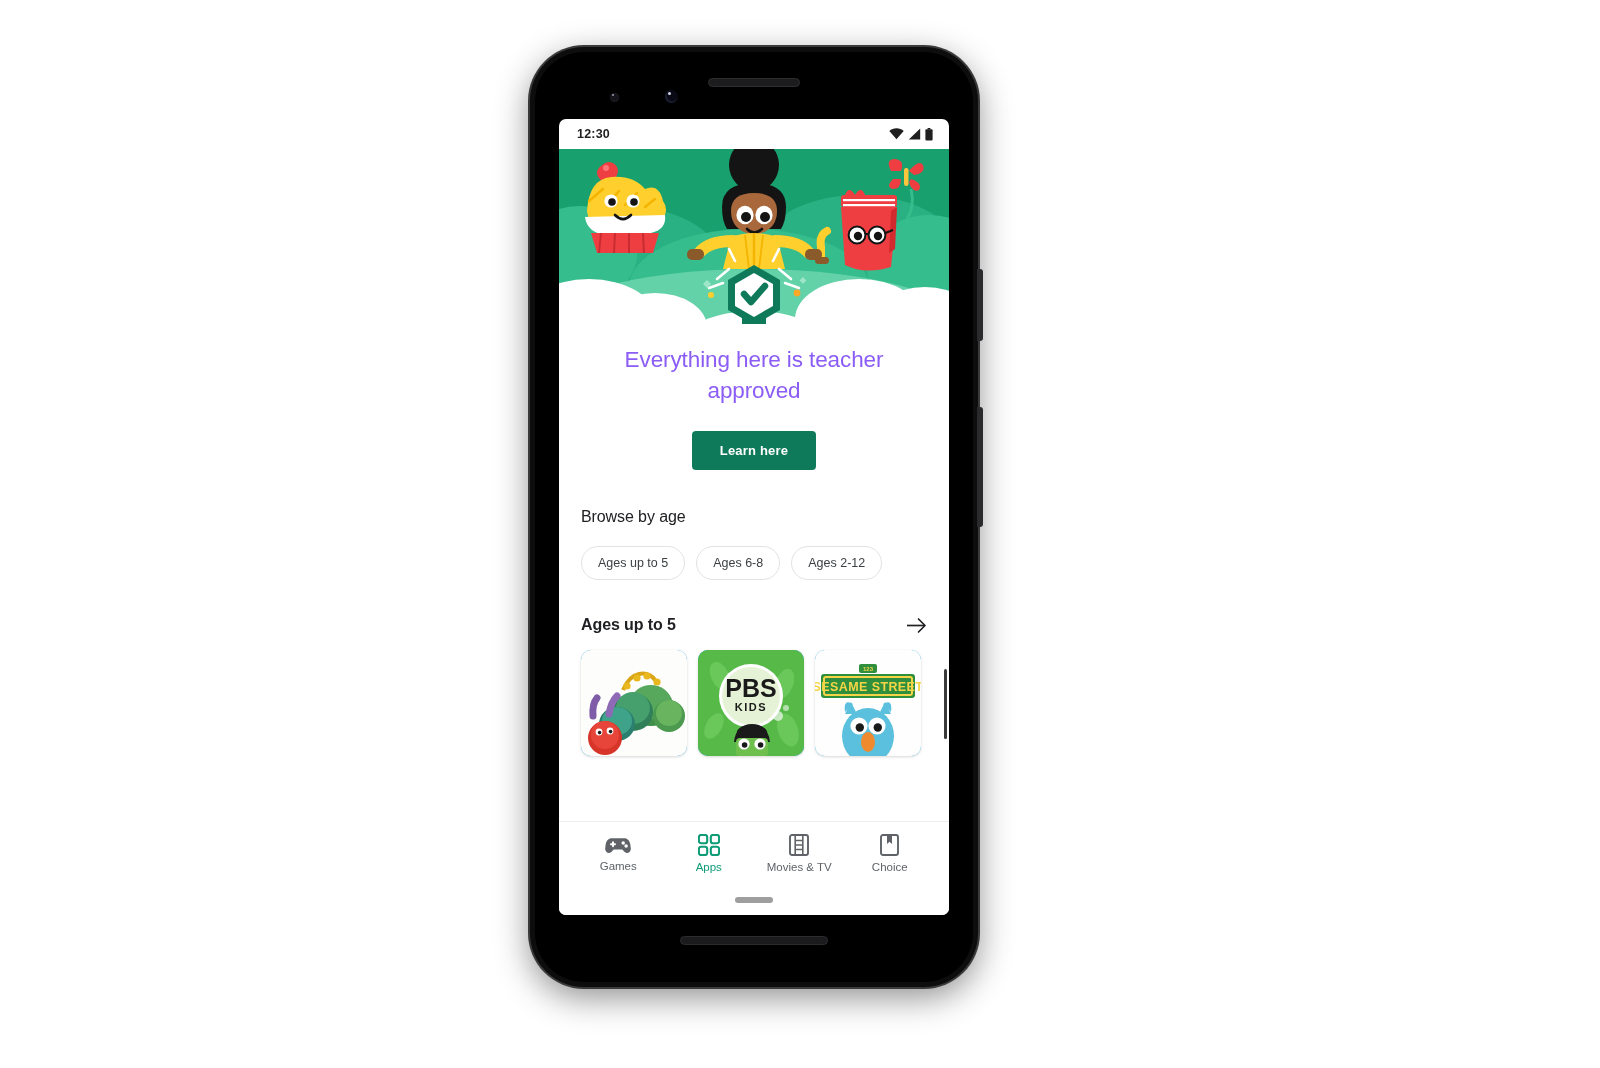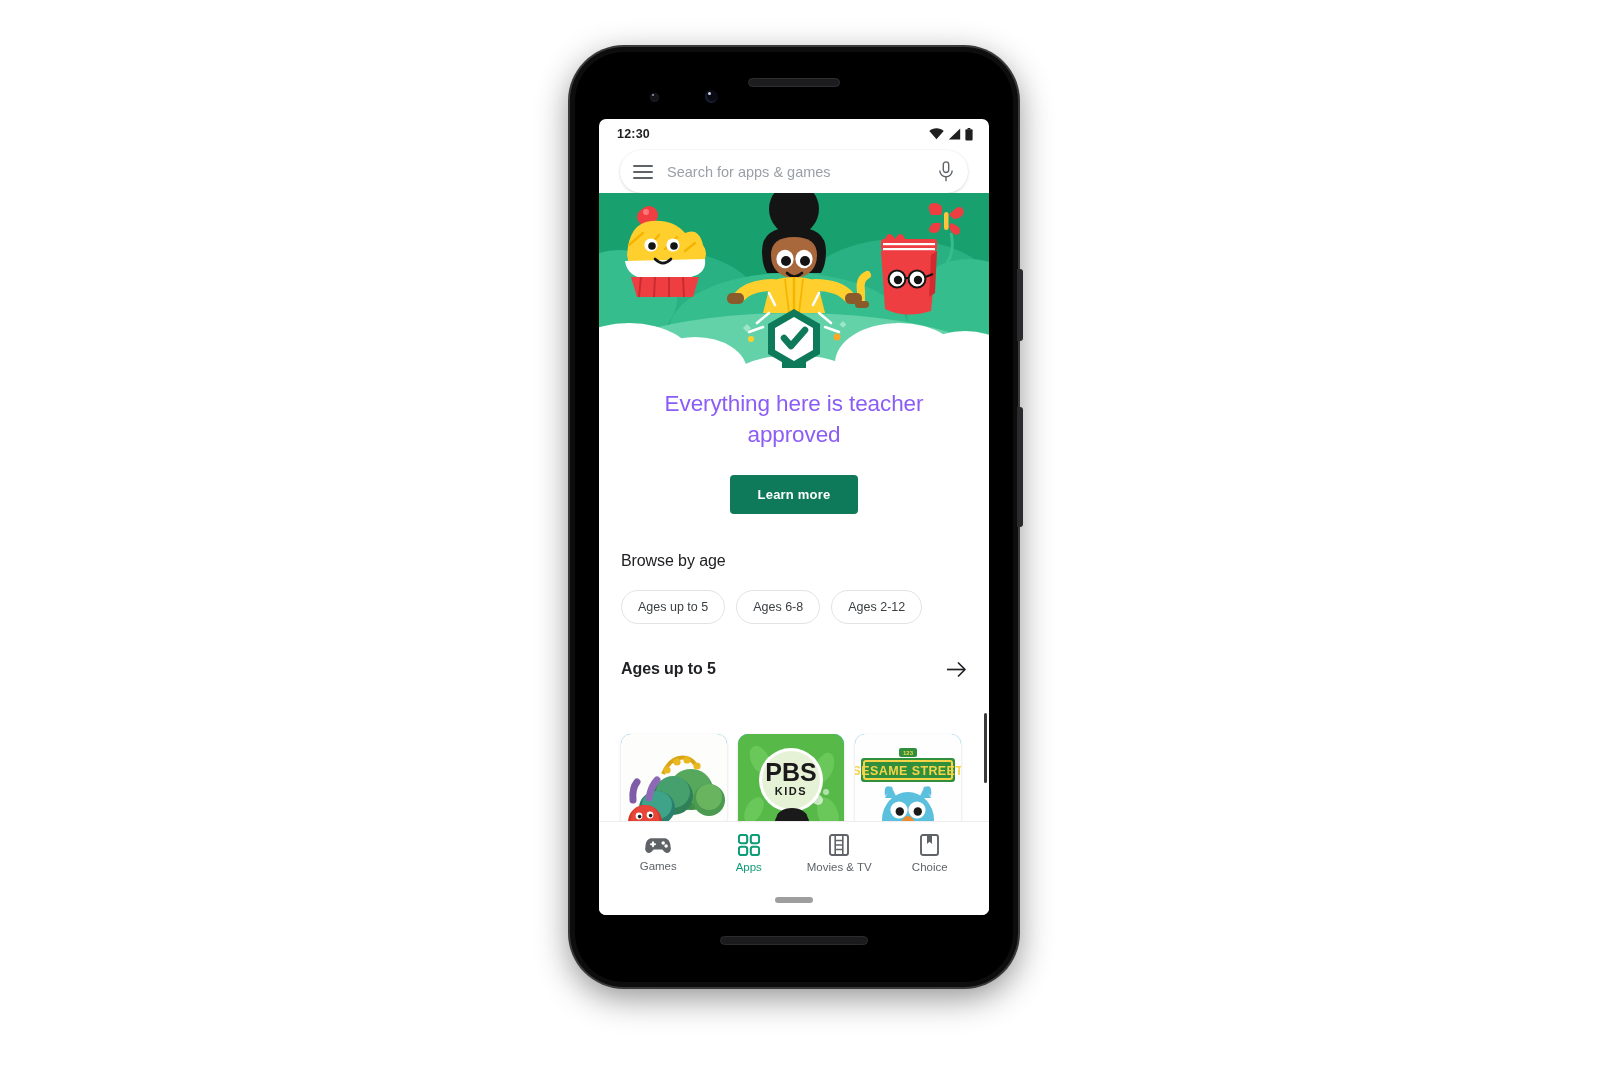--- a/index.html
+++ b/index.html
@@ -6,21 +6,21 @@
   html,body{ width:1600px; height:1068px; overflow:hidden; }
   body{
     background:#ffffff;
     font-family:"Liberation Sans", sans-serif;
     position:relative;
   }
 
   
   #phone-frame{
     position:absolute;
-    left:570px; top:47px;
+    left:530px; top:47px;
     width:448px; height:940px;
     background:#0d0d0e;
     border-radius:54px;
     box-shadow:
       0 0 0 2px #3a3a3c,
       0 10px 34px rgba(0,0,0,.45);
   }
   #phone-inner-bezel{
     position:absolute; inset:5px;
     background:#000;
@@ -187,21 +187,20 @@
   #app-card-row{
     display:flex; gap:11px;
     padding:16px 22px 0 22px;
   }
   .app-card{
     width:106px; height:106px; flex:0 0 106px;
     border-radius:10px; overflow:hidden;
     background:#0ea5e9;
     box-shadow:0 1px 3px rgba(0,0,0,.16);
     cursor:pointer;
-    margin-top:40px;
   }
   .app-card svg{ display:block; width:100%; height:100%; }
 
   
   #content-scrollbar{
     position:absolute; right:2px; top:520px;
     width:3px; height:70px; background:#3a3a3a;
     border-radius:2px;
   }
 
@@ -254,35 +253,20 @@
         <svg width="13" height="12" viewBox="0 0 13 12">
           <path d="M12.2 0.4v11.2H0.8L12.2 0.4z" fill="#1f1f1f"></path>
         </svg>
         <svg width="8" height="13" viewBox="0 0 8 13">
           <rect x="2.6" y="0" width="2.8" height="1.4" fill="#1f1f1f"></rect>
           <rect x="0.4" y="1.2" width="7.2" height="11.4" rx="1.1" fill="#1f1f1f"></rect>
         </svg>
       </div>
     </div>
 
-    <div id="search-bar-wrap">
-      <div id="search-bar">
-        <span id="hamburger-menu-icon">
-          <i></i>
-            <i></i>
-            <i></i>
-        </span>
-        <input id="search-input" type="text" placeholder="Search for apps &amp; games" style="">
-        <svg width="16" height="21" viewBox="0 0 16 21">
-          <rect x="5.3" y="0.9" width="5.4" height="10.6" rx="2.7" fill="none" stroke="#5f6368" stroke-width="1.4"></rect>
-          <path d="M1.8 9.6c0 3.4 2.8 6.2 6.2 6.2s6.2-2.8 6.2-6.2" fill="none" stroke="#5f6368" stroke-width="1.4"></path>
-          <line x1="8" y1="15.8" x2="8" y2="20.2" stroke="#5f6368" stroke-width="1.4"></line>
-        </svg>
-      </div>
-    </div>
 
 
     <div id="content-scroll">
 
       <div id="hero-illustration">
         <svg id="hero-svg" viewBox="0 0 390 175" preserveAspectRatio="xMidYMid slice">
           <rect width="390" height="175" fill="#18a06f"></rect>
 
           <ellipse cx="70" cy="120" rx="95" ry="62" fill="#2ab183"></ellipse>
           <ellipse cx="300" cy="112" rx="105" ry="66" fill="#2ab183"></ellipse>
@@ -387,21 +371,21 @@
             <path d="M183 168 L183 196 L195 188 L207 196 L207 168 Z" fill="#0e7a59"></path>
             <path d="M195 116 L221 131 L221 161 L195 176 L169 161 L169 131 Z" fill="#0e7a59"></path>
             <path d="M195 124 L214 135 L214 157 L195 168 L176 157 L176 135 Z" fill="#ffffff"></path>
             <path d="M185 145 L192 153 L206 137" stroke="#0e7a59" stroke-width="6.5" fill="none" stroke-linecap="round" stroke-linejoin="round"></path>
           </g>
         </svg>
       </div>
 
       <div id="hero-text-block">
         <div id="hero-title">Everything here is teacher approved</div>
-        <button id="learn-more-button">Learn more</button>
+        <button id="learn-more-button">Learn here</button>
       </div>
 
       <div id="browse-by-age-section">
         <div id="browse-by-age-title">Browse by age</div>
         <div id="age-chips">
           <div class="age-chip">Ages up to 5</div>
           <div class="age-chip">Ages 6-8</div>
           <div class="age-chip">Ages 2-12</div>
         </div>
       </div>

